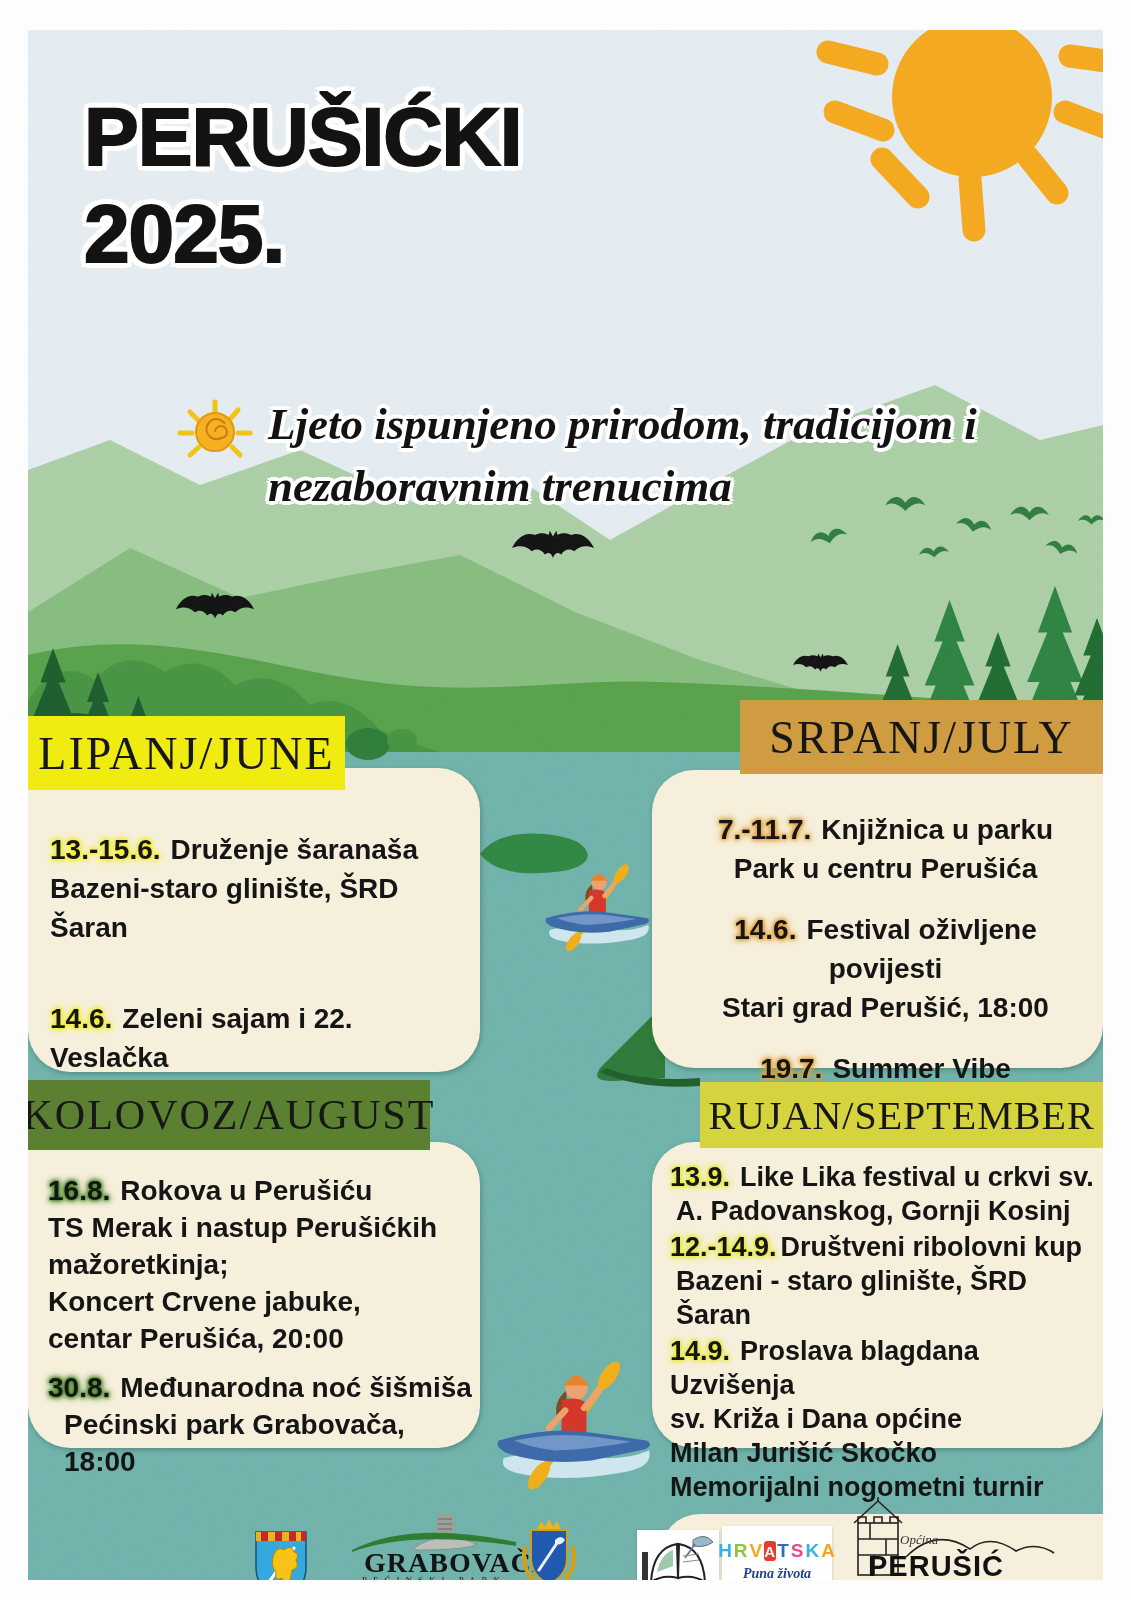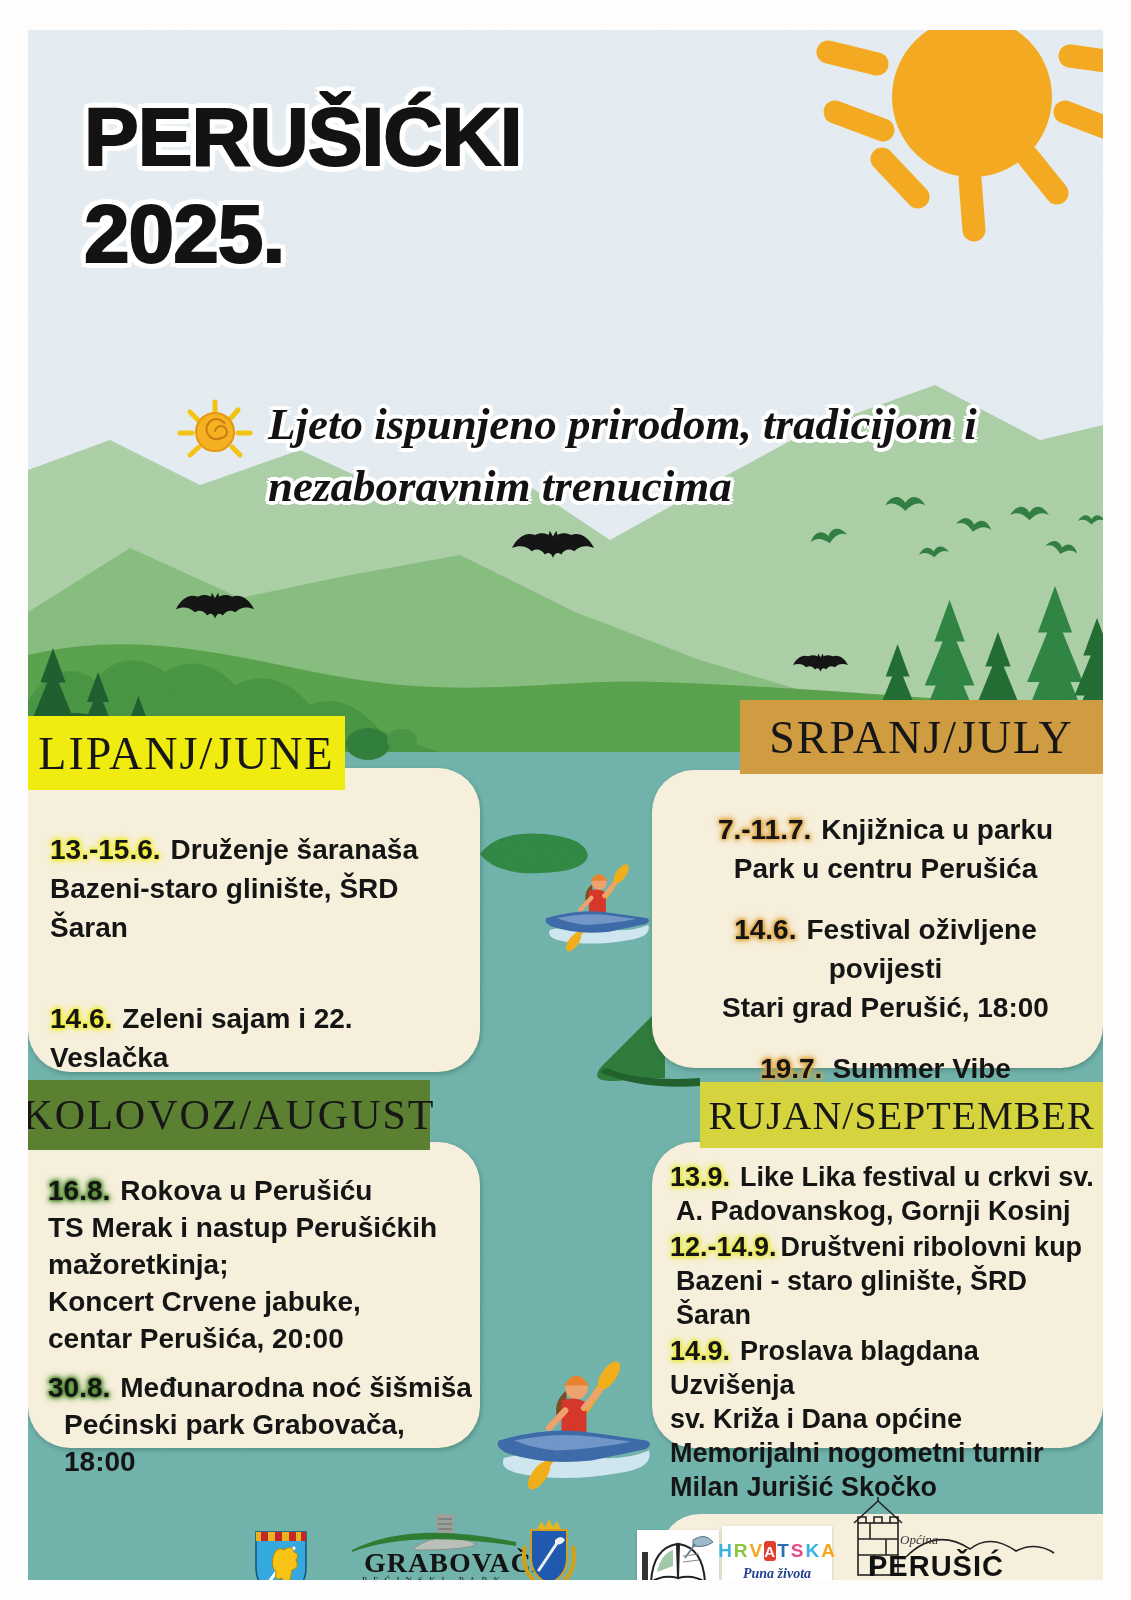--- a/index.html
+++ b/index.html
@@ -267,22 +267,22 @@
       <div><span class="date d-sep">13.9.</span><span>Like Lika festival u crkvi sv.</span></div>
       <div class="cont">A. Padovanskog, Gornji Kosinj</div>
     </div>
     <div class="ev-sep">
       <div><span class="date d-sep" style="margin-right:4px;">12.-14.9.</span><span>Društveni ribolovni kup</span></div>
       <div class="cont">Bazeni - staro glinište, ŠRD Šaran</div>
     </div>
     <div class="ev-sep">
       <div><span class="date d-sep">14.9.</span><span>Proslava blagdana Uzvišenja</span></div>
       <div>sv. Križa i Dana općine</div>
+      <div>Milan Jurišić Skočko</div>
       <div>Memorijalni nogometni turnir</div>
-      <div>Milan Jurišić Skočko</div>
     </div>
   </div>
 
   <div class="footer-panel"></div>
 
   <svg class="logo" style="left:252px;top:1524px;" width="58" height="76" viewBox="0 0 58 76">
     <path d="M4,8 L54,8 L54,44 Q54,66 29,74 Q4,66 4,44 Z" fill="#35a8dd" stroke="#14537a" stroke-width="1.5"></path>
     <rect x="4" y="8" width="50" height="9" fill="#e8b41f"></rect>
     <rect x="9" y="8" width="7" height="9" fill="#c62828"></rect>
       <rect x="23" y="8" width="7" height="9" fill="#c62828"></rect>

